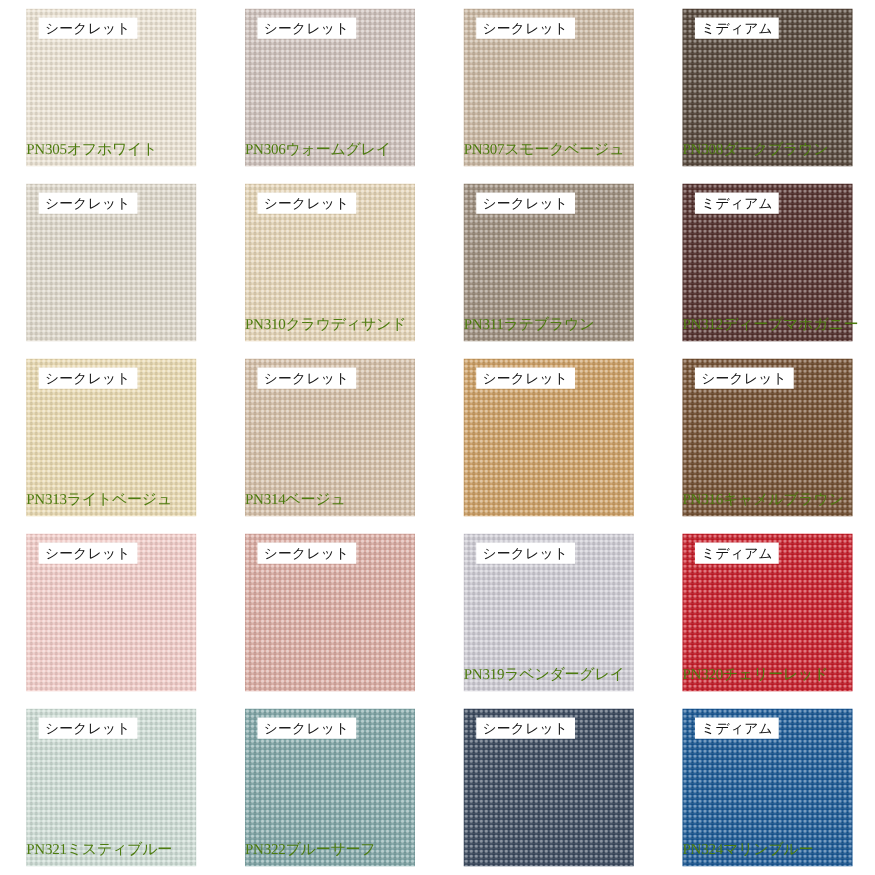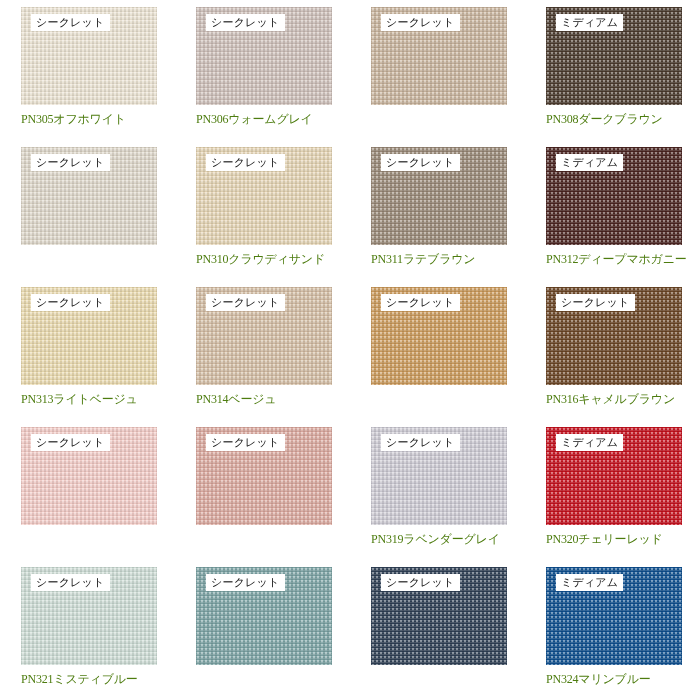--- a/index.html
+++ b/index.html
@@ -17,21 +17,21 @@
     grid-template-rows:repeat(5,140px);
   }
   .cell{
     position:relative;
     width:175px;height:140px;
     box-sizing:border-box;
   }
   .swatch{
     position:absolute;
     left:21px;top:7px;
-    width:136px;height:98px;
+    width:136px;height:126px;
     overflow:hidden;
     background-repeat:repeat;
   }
   
   .weave{
     position:absolute;inset:0;
     background-image:
       radial-gradient(circle at 50% 50%, rgba(255,255,255,0.42) 0.9px, rgba(255,255,255,0) 1.6px),
       radial-gradient(circle at 50% 50%, rgba(0,0,0,0.10) 0.9px, rgba(0,0,0,0) 1.7px),
       repeating-linear-gradient(0deg,
@@ -88,20 +88,21 @@
         <div class="weave"></div>
         <div class="tag">シークレット</div>
       </div>
       <div class="caption">PN306ウォームグレイ</div>
     </div>
     <div class="cell">
       <div class="swatch" style="background-color: rgb(200, 180, 157);">
         <div class="weave"></div>
         <div class="tag">シークレット</div>
       </div>
+      <div class="caption">PN307スモークベージュ</div>
     </div>
     <div class="cell">
       <div class="swatch" style="background-color: rgb(74, 58, 45);">
         <div class="weave"></div>
         <div class="tag">ミディアム</div>
       </div>
       <div class="caption">PN308ダークブラウン</div>
     </div>
     <div class="cell">
       <div class="swatch" style="background-color: rgb(222, 215, 201);">
@@ -188,20 +189,21 @@
         <div class="weave"></div>
         <div class="tag">シークレット</div>
       </div>
       <div class="caption">PN321ミスティブルー</div>
     </div>
     <div class="cell">
       <div class="swatch" style="background-color: rgb(123, 163, 164);">
         <div class="weave"></div>
         <div class="tag">シークレット</div>
       </div>
+      <div class="caption">PN322ブルーサーフ</div>
     </div>
     <div class="cell">
       <div class="swatch" style="background-color: rgb(47, 63, 85);">
         <div class="weave"></div>
         <div class="tag">シークレット</div>
       </div>
     </div>
     <div class="cell">
       <div class="swatch" style="background-color: rgb(13, 79, 143);">
         <div class="weave"></div>

